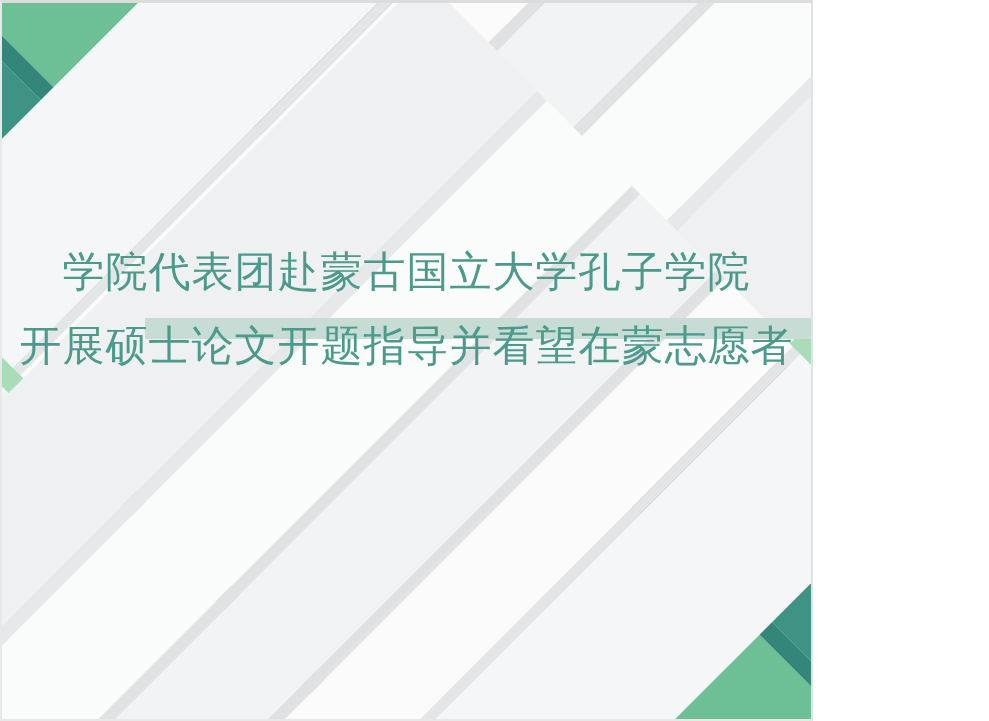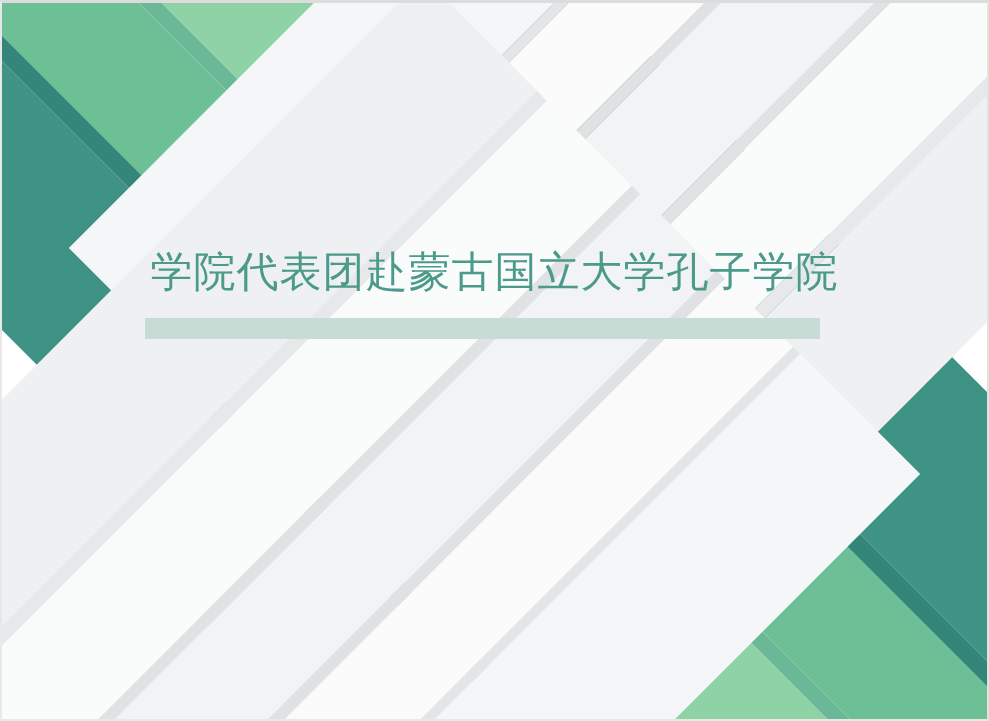--- a/index.html
+++ b/index.html
@@ -7,21 +7,21 @@
     margin: 0;
     padding: 0;
     background: #ffffff;
   }
   body {
     font-family: "Liberation Serif", "DejaVu Serif", serif;
   }
 
   .slide {
     position: relative;
-    width: 989px;
+    width: 813px;
     height: 721px;
     background: #ffffff;
     overflow: hidden;
     box-sizing: border-box;
     border-top: 3px solid #dcdcdc;
     border-left: 2px solid #e8e8e8;
     border-right: 2px solid #e2e2e2;
     border-bottom: 2px solid #e8e8e8;
   }
 
@@ -221,15 +221,16 @@
       <div class="stripe bl-s8"></div>
       <div class="stripe bl-s9"></div>
     </div>
 
   </div>
 
   <div class="title-underline"></div>
 
   <div class="title-block">
     <span class="title-line title-line-1">学院代表团赴蒙古国立大学孔子学院</span>
+    <span class="title-line title-line-2">开展硕士论文开题指导并看望在蒙志愿者</span>
   </div>
 
 </div>
 
 </body></html>

